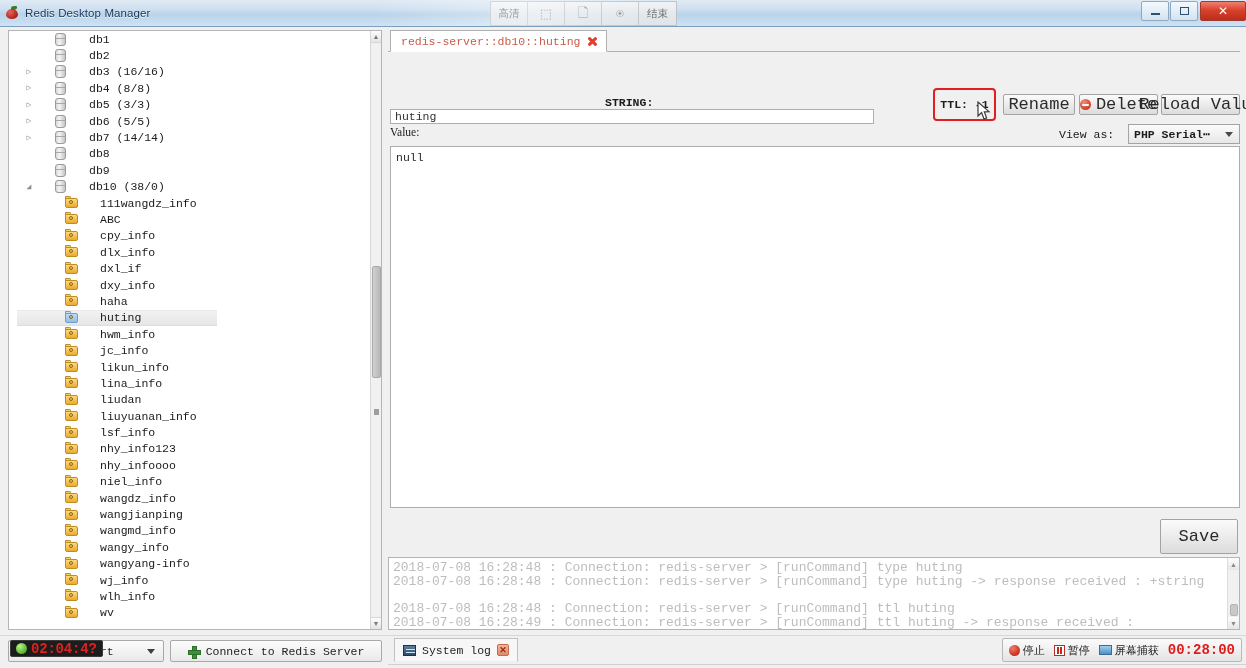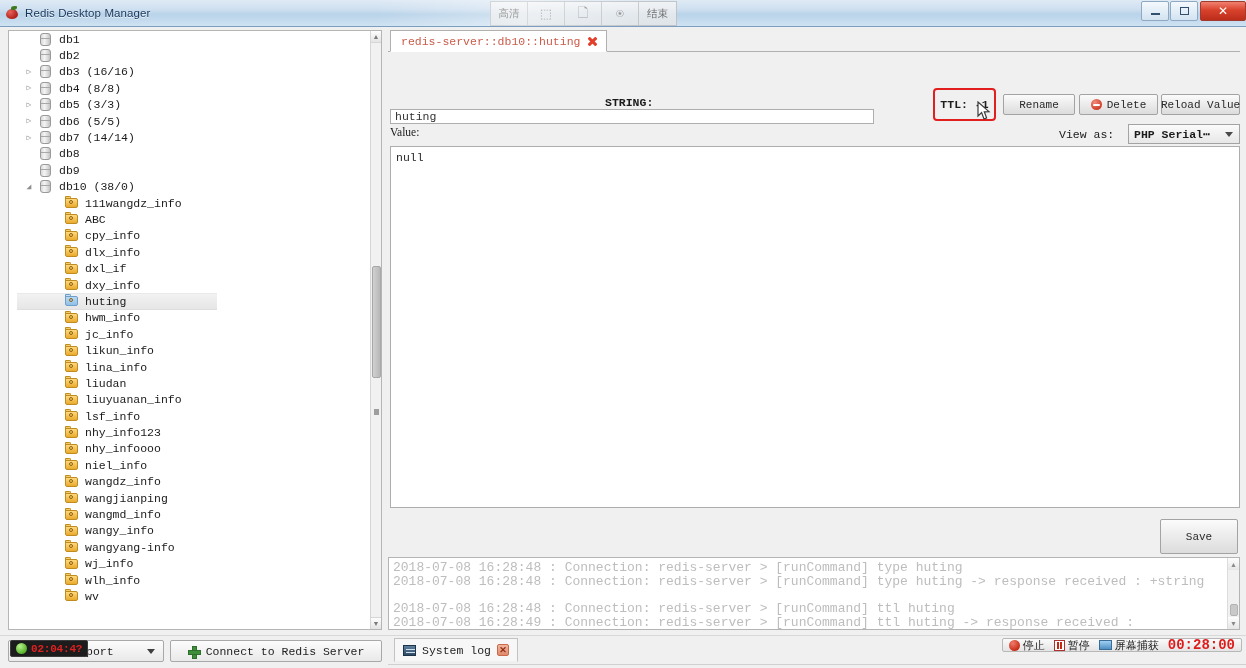--- a/index.html
+++ b/index.html
@@ -103,21 +103,21 @@
     overflow: hidden;
   }
   #tree-scroll-area {
     position: absolute; left: 0; top: 0; width: 362px; height: 598px;
     overflow: hidden;
   }
   .tree-row {
     height: 16.4px; display: flex; align-items: center;
     font-size: 11.5px; color: #1a1a1a;
     font-family: "Liberation Mono", monospace;
-    white-space: nowrap; padding-left: 2px;
+    white-space: nowrap; padding-left: 2px; gap: 15px;
   }
   .tree-row.level-db { padding-left: 30px; }
   .tree-row.level-key { padding-left: 48px; margin-left: 8px; }
   .tree-row.selected {
     background: linear-gradient(to bottom, #f2f2f2, #e6e6e6);
     border-top: 1px solid #e9e9e9; border-bottom: 1px solid #dedede;
     width: 200px;
   }
   .twisty {
     width: 12px; flex: 0 0 12px; margin-left: -16px; margin-right: 4px;
@@ -243,21 +243,21 @@
   #mouse-cursor {
     position: absolute; left: 589px; top: 49px; width: 14px; height: 20px;
     pointer-events: none;
   }
 
   .btn {
     height: 21px; padding: 0 6px;
     border: 1px solid #a3a3a3; border-radius: 2px;
     background: linear-gradient(to bottom, #fbfbfb 0%, #ececec 48%, #dcdcdc 100%);
     font-family: "Liberation Mono", monospace;
-    font-size: 11px; color: #2a2a2a;
+    font-size: 17px; color: #2a2a2a;
     display: inline-flex; align-items: center; justify-content: center; gap: 5px;
     white-space: nowrap;
   }
   #btn-rename { position: absolute; left: 615px; top: 42px; width: 72px; }
   #btn-delete { position: absolute; left: 691px; top: 42px; width: 79px; }
   #btn-reload { position: absolute; left: 773px; top: 42px; width: 79px; }
   .delete-dot {
     width: 11px; height: 11px; border-radius: 50%;
     background: radial-gradient(circle at 35% 30%, #f08b7e, #cf3a22 75%);
     position: relative; flex: 0 0 auto;
@@ -409,25 +409,25 @@
     display: flex; align-items: center; gap: 4px;
     z-index: 20;
   }
   #recorder-left .reclamp {
     width: 11px; height: 11px; border-radius: 50%;
     background: radial-gradient(circle at 35% 30%, #b9f28c, #4fae25 75%);
     flex: 0 0 auto;
   }
   #recorder-left .rectime {
     font-family: "Liberation Mono", monospace;
-    font-size: 11px; color: #e02020; font-weight: bold; letter-spacing: -.2px;
+    font-size: 14px; color: #e02020; font-weight: bold; letter-spacing: -.2px;
   }
   #recorder-right {
     position: absolute; right: 4px; top: 638px;
-    height: 14px; padding: 0 6px;
+    height: 24px; padding: 0 6px;
     background: linear-gradient(to bottom, #fbfbfb, #e4e4e4);
     border: 1px solid #b8b8b8; border-radius: 2px;
     display: flex; align-items: center; gap: 9px;
     z-index: 20;
   }
   #recorder-right .rb {
     display: flex; align-items: center; gap: 3px;
     font-size: 11px; color: #1d1d1d; white-space: nowrap;
   }
   .stop-dot {
@@ -618,20 +618,28 @@
             </span>
             <span>dxl_if</span>
           </div>
           <div class="tree-row level-key">
             <span class="key-icon">
               <span class="tab"></span>
               <span class="folder"></span>
               <span class="kdot"></span>
             </span>
             <span>dxy_info</span>
+          </div>
+          <div class="tree-row level-key">
+            <span class="key-icon">
+              <span class="tab"></span>
+              <span class="folder"></span>
+              <span class="kdot"></span>
+            </span>
+            <span>haha</span>
           </div>
           <div class="tree-row level-key selected">
             <span class="key-icon">
               <span class="tab"></span>
               <span class="folder"></span>
               <span class="kdot"></span>
             </span>
             <span>huting</span>
           </div>
           <div class="tree-row level-key">

